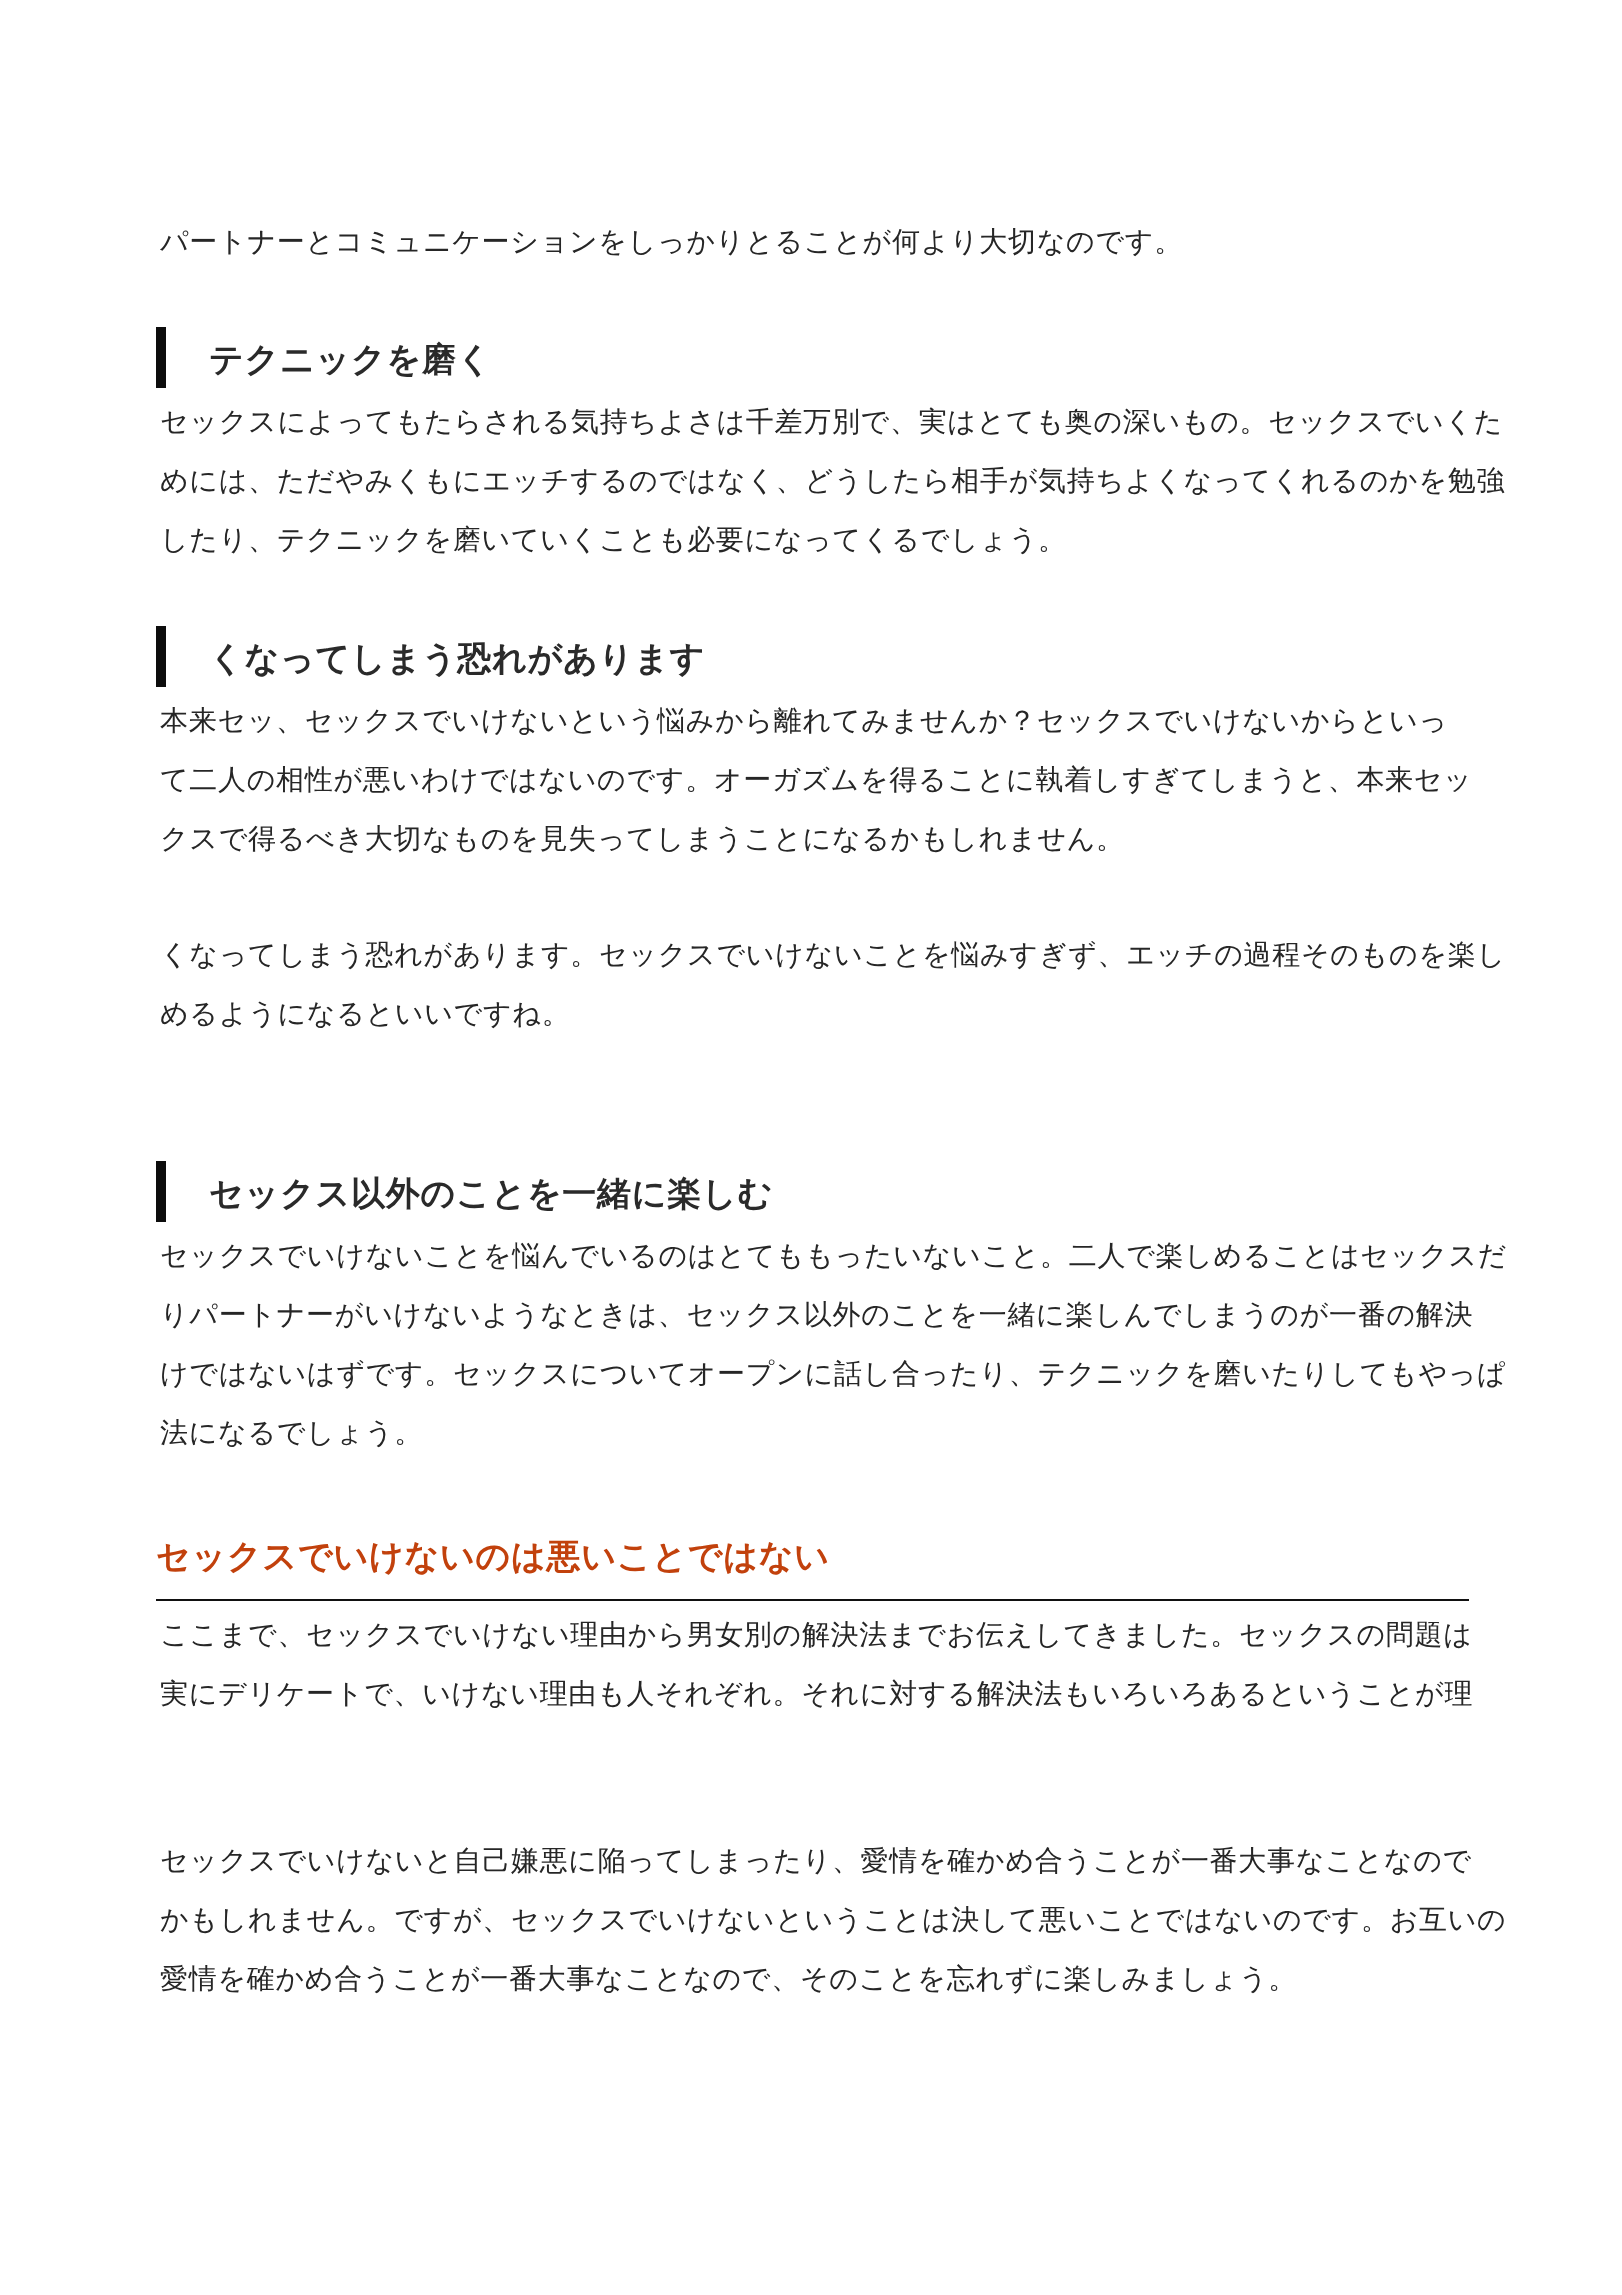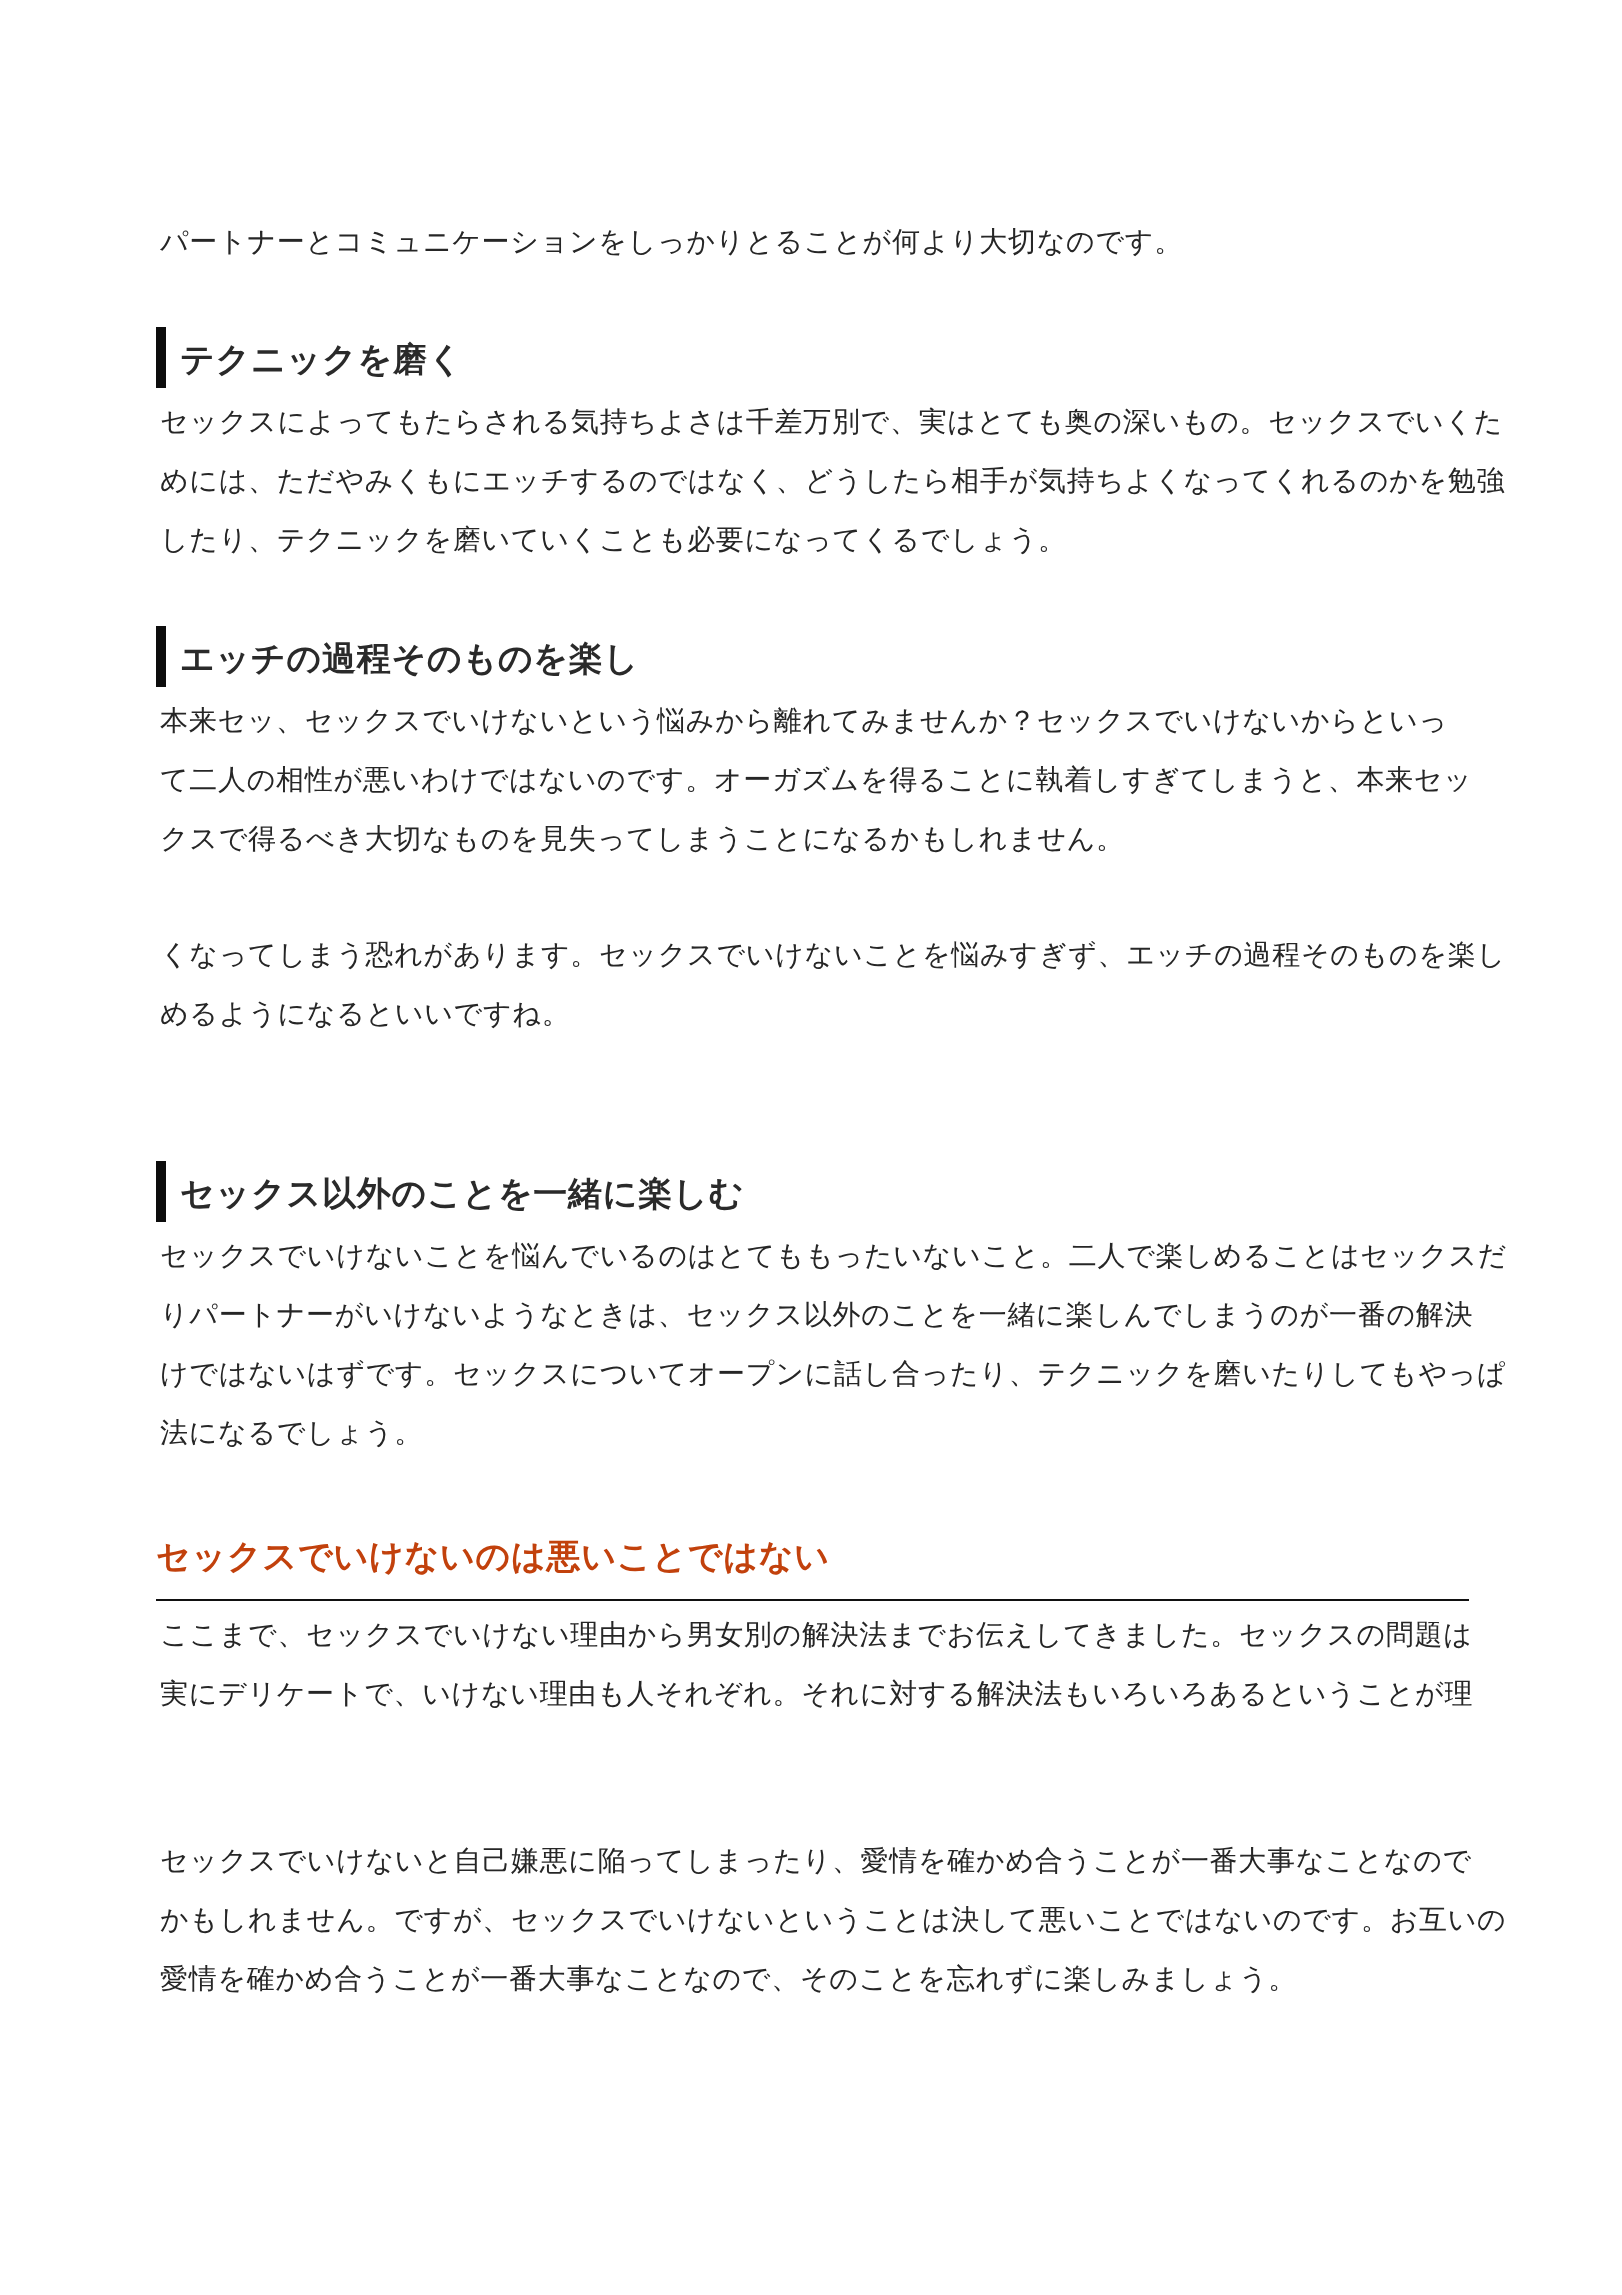--- a/index.html
+++ b/index.html
@@ -27,21 +27,21 @@
       letter-spacing: 0.7px;
       margin: 4px;
       color: #262626;
       text-align: justify;
     }
     .h-marker {
       position: relative;
       font-size: 34px;
       font-weight: bold;
       color: #2a2a2a;
-      padding-left: 24px;
+      padding-left: 53px;
       height: 61px;
       line-height: 65px;
       margin: 0;
       letter-spacing: 0.7px;
     }
     .h-marker .bar {
       position: absolute;
       left: 0;
       top: 0;
       width: 9.7px;
@@ -86,21 +86,21 @@
     <p class="para">
       <span class="para-line">セックスによってもたらされる気持ちよさは千差万別で、実はとても奥の深いもの。セックスでいくた</span>
       <span class="para-line">めには、ただやみくもにエッチするのではなく、どうしたら相手が気持ちよくなってくれるのかを勉強</span>
       <span class="para-line">したり、テクニックを磨いていくことも必要になってくるでしょう。</span>
     </p>
   </section>
 
   <section class="s2">
     <h2 class="h-marker">
       <span class="bar"></span>
-      <span>エッチの過程そのものを楽し</span>
+      <span>くなってしまう恐れがあります</span>
     </h2>
     <p class="para">
       <span class="para-line">本来セッ、セックスでいけないという悩みから離れてみませんか？セックスでいけないからといっ</span>
       <span class="para-line">て二人の相性が悪いわけではないのです。オーガズムを得ることに執着しすぎてしまうと、本来セッ</span>
       <span class="para-line">クスで得るべき大切なものを見失ってしまうことになるかもしれません。</span>
     </p>
   </section>
   <section class="s2b">
     <p class="para">
       <span class="para-line">くなってしまう恐れがあります。セックスでいけないことを悩みすぎず、エッチの過程そのものを楽し</span>

